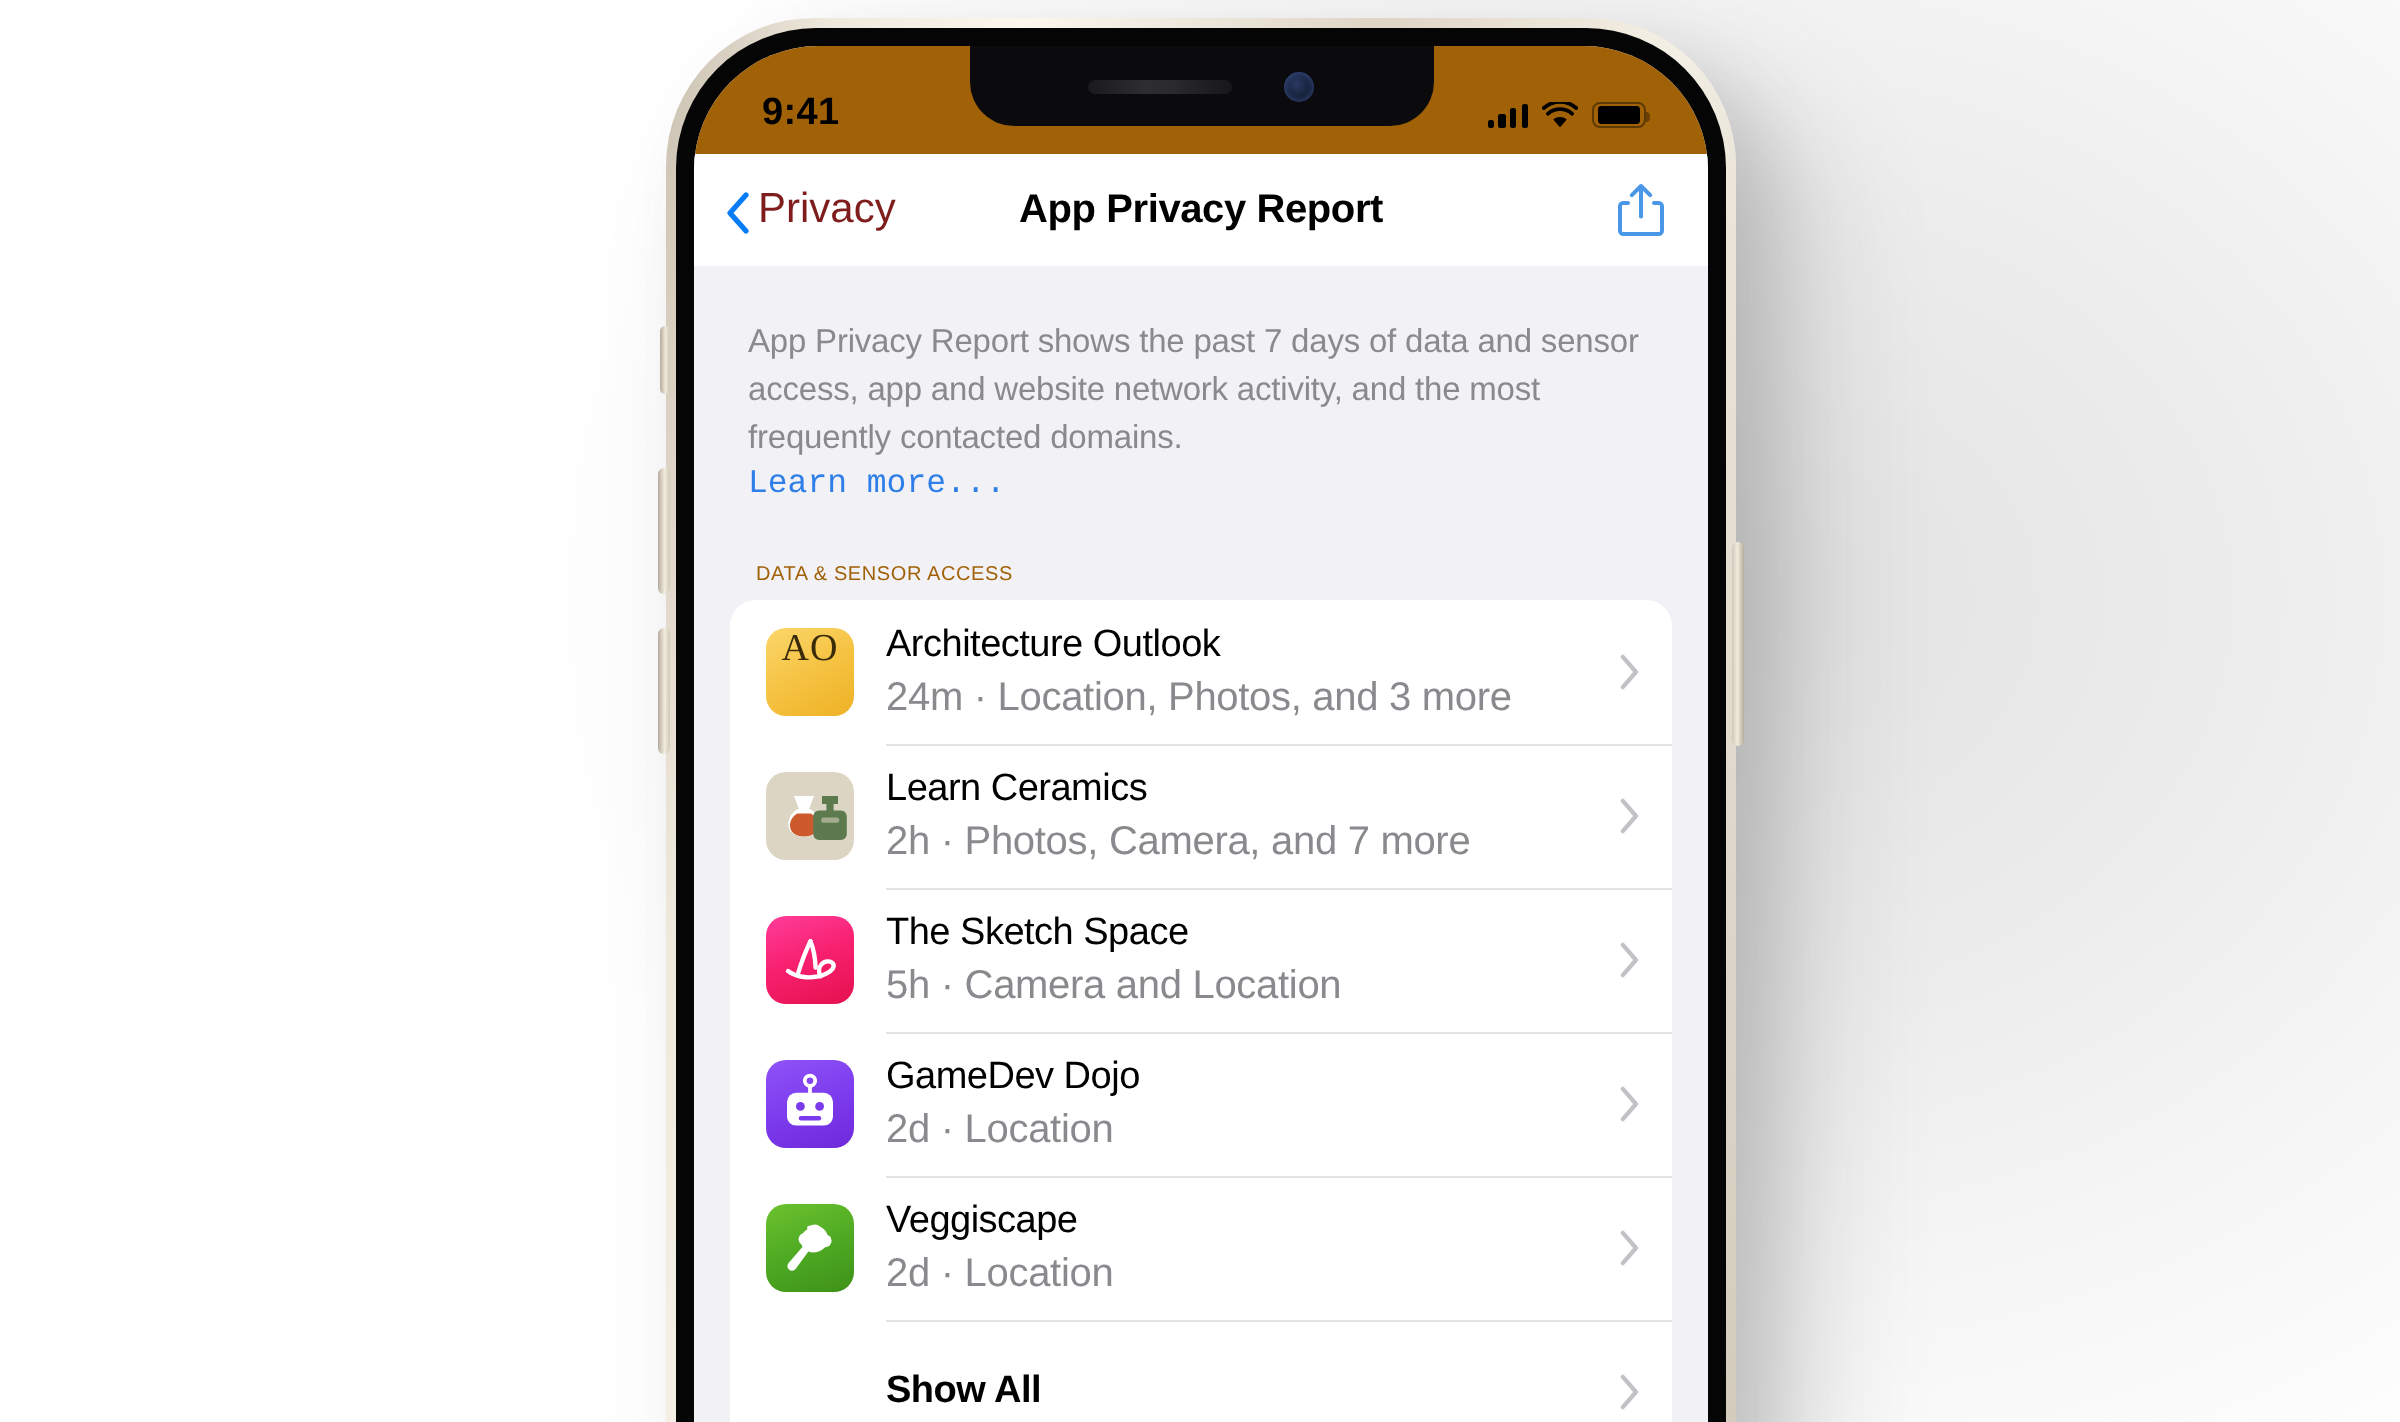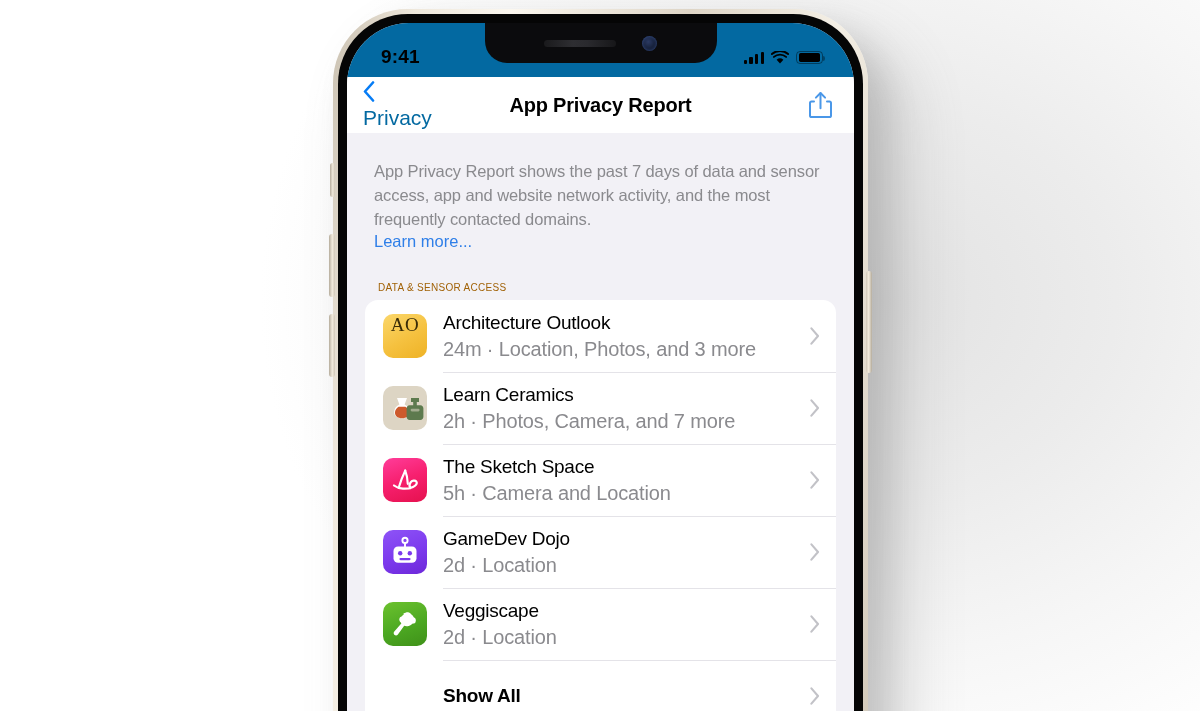--- a/index.html
+++ b/index.html
@@ -77,21 +77,21 @@
     width:15px; height:15px; border-radius:50%;
     background:radial-gradient(circle at 42% 38%, #2b3a63 0%, #18233d 50%, #0d1020 100%);
     box-shadow:inset 0 0 3px rgba(90,130,220,0.55);
   }
 
   
   #status-bar {
     position:absolute; top:0; left:0; width:100%; height:54px;
     display:flex; align-items:center; justify-content:space-between;
     padding:12px 31px 0 34px;
-    background:#0369a1;
+    background:#a16207;
     z-index:30;
   }
   #status-time {
     font-size:19px; font-weight:bold; color:#000; letter-spacing:0.2px;
     margin-top:2px;
   }
   #status-right { display:flex; align-items:center; gap:7px; margin-top:3px; }
   #signal-bars { display:flex; align-items:flex-end; gap:2.2px; height:13px; }
   #signal-bars i { display:block; width:3.4px; background:#000; border-radius:1.1px; }
   #signal-bars i:nth-child(1){ height:4.5px; }
@@ -111,22 +111,22 @@
 
   
   #nav-bar {
     position:absolute; top:54px; left:0; width:100%; height:56px;
     background:#ffffff;
     display:flex; align-items:center;
     padding:0 22px 0 16px;
     z-index:25;
   }
   #back-button {
-    display:flex; align-items:flex-start; gap:4px;
-    color:#0369a1; font-size:21px; cursor:pointer; flex-shrink:0;flex-direction:column;
+    display:flex; align-items:flex-end; gap:4px;
+    color:#7f1d1d; font-size:21px; cursor:pointer; flex-shrink:0;
   }
   #chevron-left-icon {
     width:12px; height:21px; flex-shrink:0;
   }
   #nav-title {
     position:absolute; left:0; right:0; text-align:center;
     font-size:20px; font-weight:bold; color:#000;
     pointer-events:none; letter-spacing:-0.2px;
   }
   #share-button {
@@ -142,21 +142,21 @@
   }
   #description {
     padding:26px 27px 0 27px;
   }
   #description p {
     font-size:16.5px; line-height:1.46; color:#8a8a8e;
     letter-spacing:-0.1px;
   }
   #learn-more {
     display:inline-block; margin-top:1px;
-    font-size:16.5px; color:#2f7fe8; cursor:pointer;
+    font-size:16.5px; color:#2f7fe8; cursor:pointer;font-family:Liberation Mono, monospace;
   }
   #section-header {
     padding:31px 31px 7px 31px;
     font-size:10px; color:#a16207; letter-spacing:0.3px;
   }
   #app-list {
     background:#ffffff;
     border-radius:13px;
     margin:0 18px;
     overflow:hidden;

